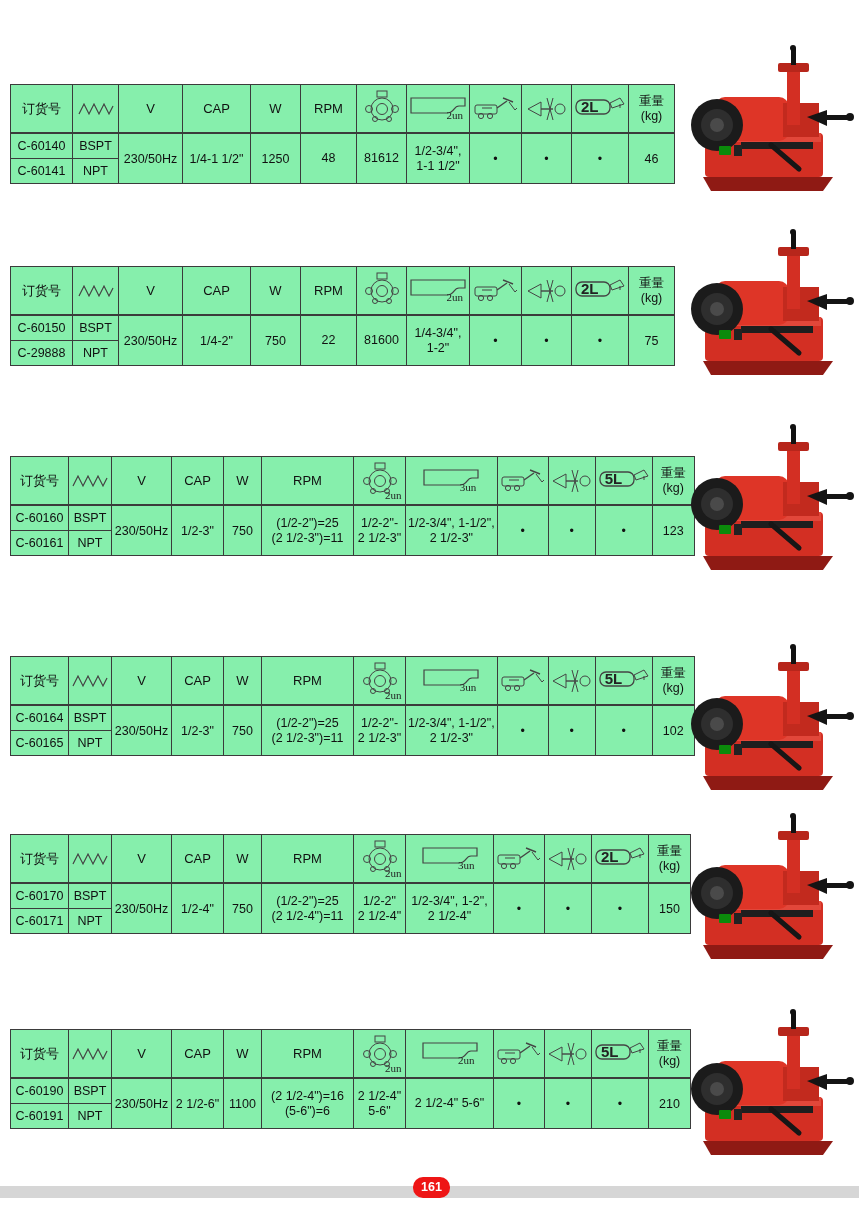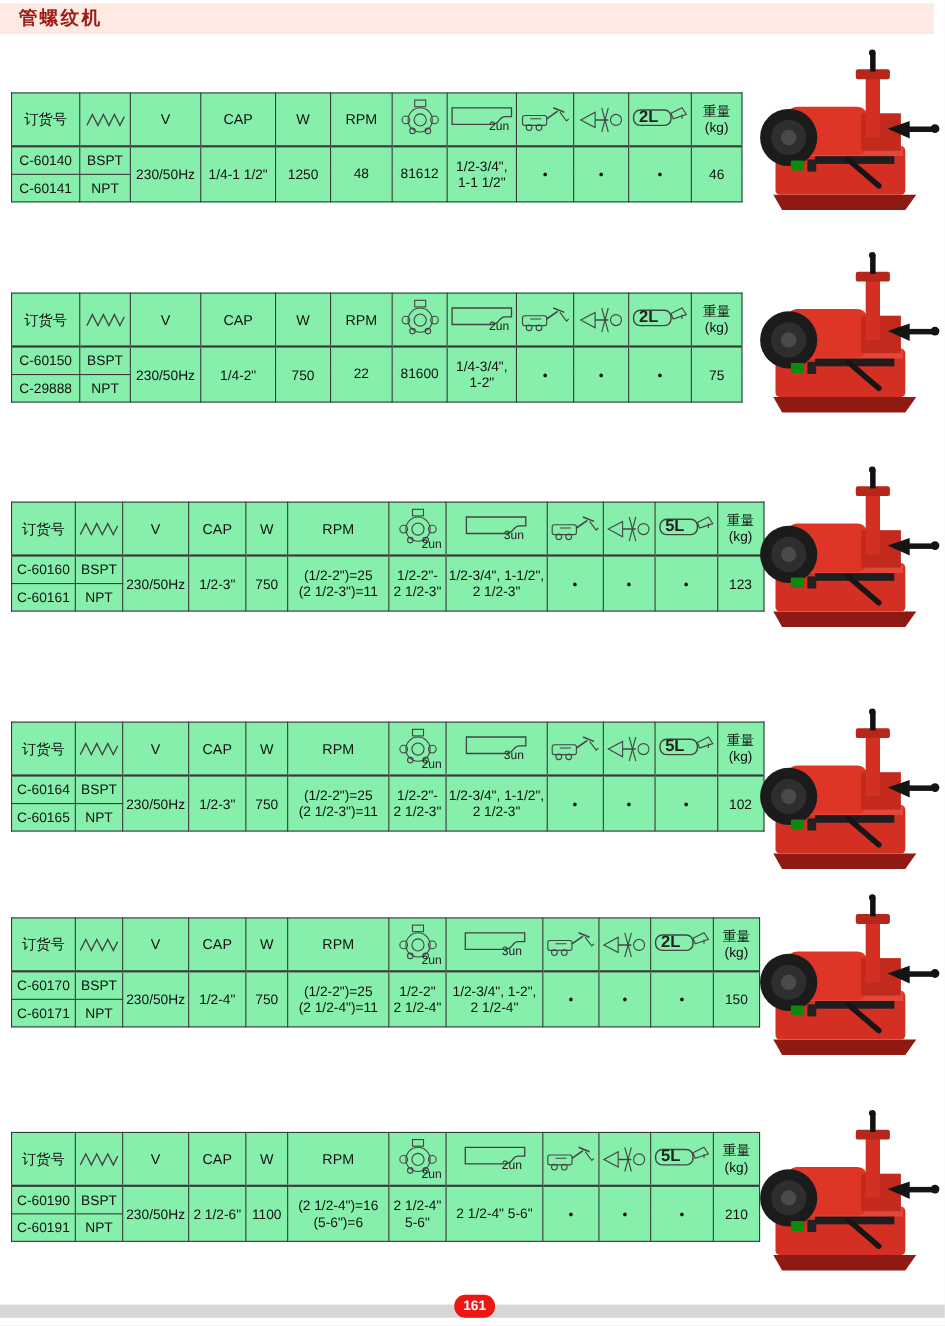--- a/index.html
+++ b/index.html
@@ -36,41 +36,38 @@
   col.c9{width:52px} col.c10{width:50px} col.c11{width:56px} col.c12{width:46px}
   
   table.wide-rpm col.c1{width:58px} table.wide-rpm col.c2{width:42px}
   table.wide-rpm col.c3{width:60px} table.wide-rpm col.c4{width:52px}
   table.wide-rpm col.c5{width:38px} table.wide-rpm col.c6{width:92px}
   table.wide-rpm col.c7{width:52px} table.wide-rpm col.c8{width:88px}
   table.wide-rpm col.c9{width:46px} table.wide-rpm col.c10{width:44px}
   table.wide-rpm col.c11{width:48px} table.wide-rpm col.c12{width:42px}
   .two-line div{line-height:15px;}
   .iconwrap{position:relative;display:inline-block;}
-  .unit{position:absolute;font-size:11px;color:#222;}
+  .unit{position:absolute;font-size:11px;color:#222;font-family:Liberation Serif, serif;}
   .unit-dh{right:-4px;bottom:-4px;}
   .unit-dies{right:4px;bottom:-1px;}
   .oil-label{position:absolute;left:7px;top:45%;transform:translateY(-50%);
              font-size:15px;font-weight:bold;color:#222;}
   .dot{font-size:14px;}
   .wt div{line-height:15px;font-size:12.5px;}
   
   .footer-bar{position:absolute;left:0;top:1186px;width:859px;height:12px;background:#d6d6d6;}
   .page-num{position:absolute;left:413px;top:1177px;width:37px;height:21px;background:#ee1515;
             color:#fff;font-size:12.5px;font-weight:bold;text-align:center;line-height:21px;border-radius:10px;}
   svg{display:block;margin:0 auto;}
 </style>
 </head>
 <body>
 
 <div class="page">
 
-  <div class="titlebar">
-    <span>管螺纹机</span>
-  </div>
 
   <div id="sections">
   <div class="section">
     <table class="spec-table">
       <colgroup>
         <col class="c1">
             <col class="c2">
             <col class="c3">
             <col class="c4">
         <col class="c5">

